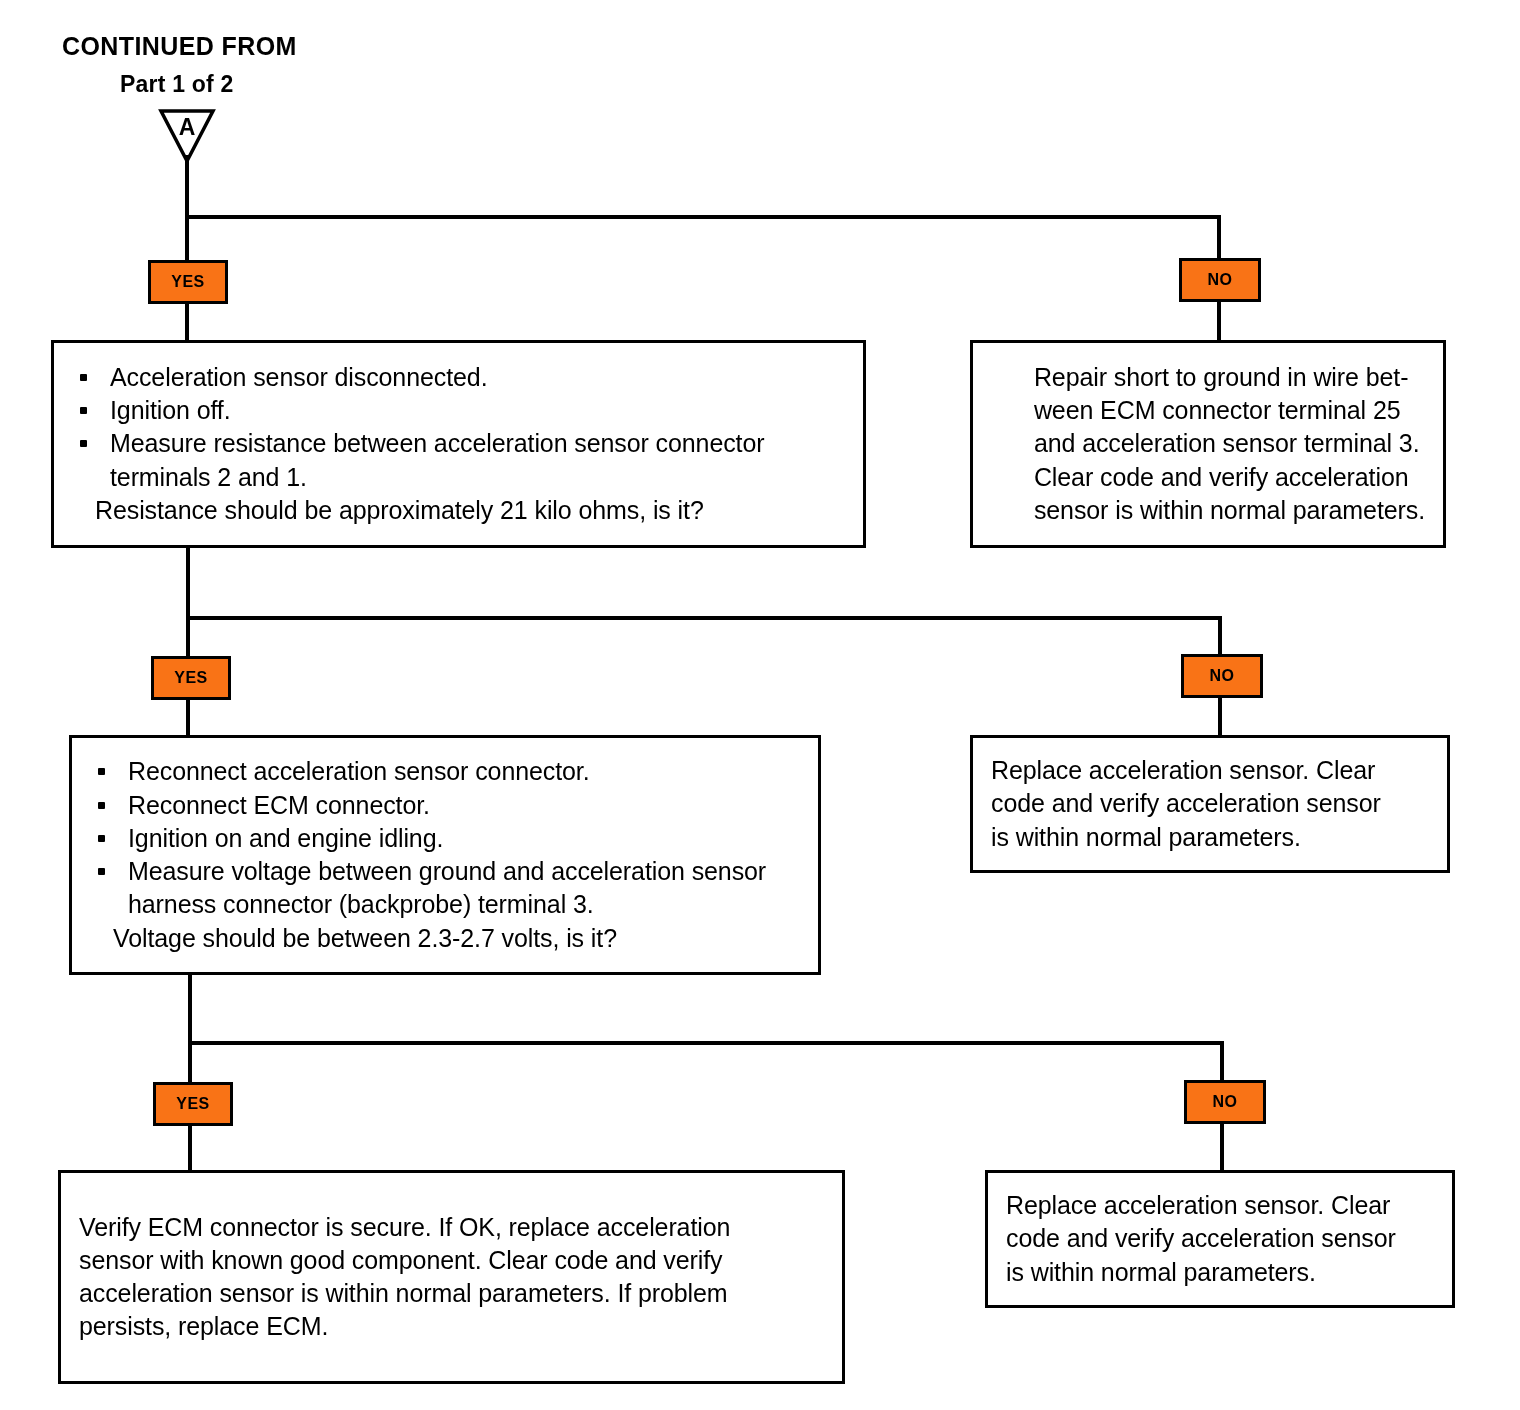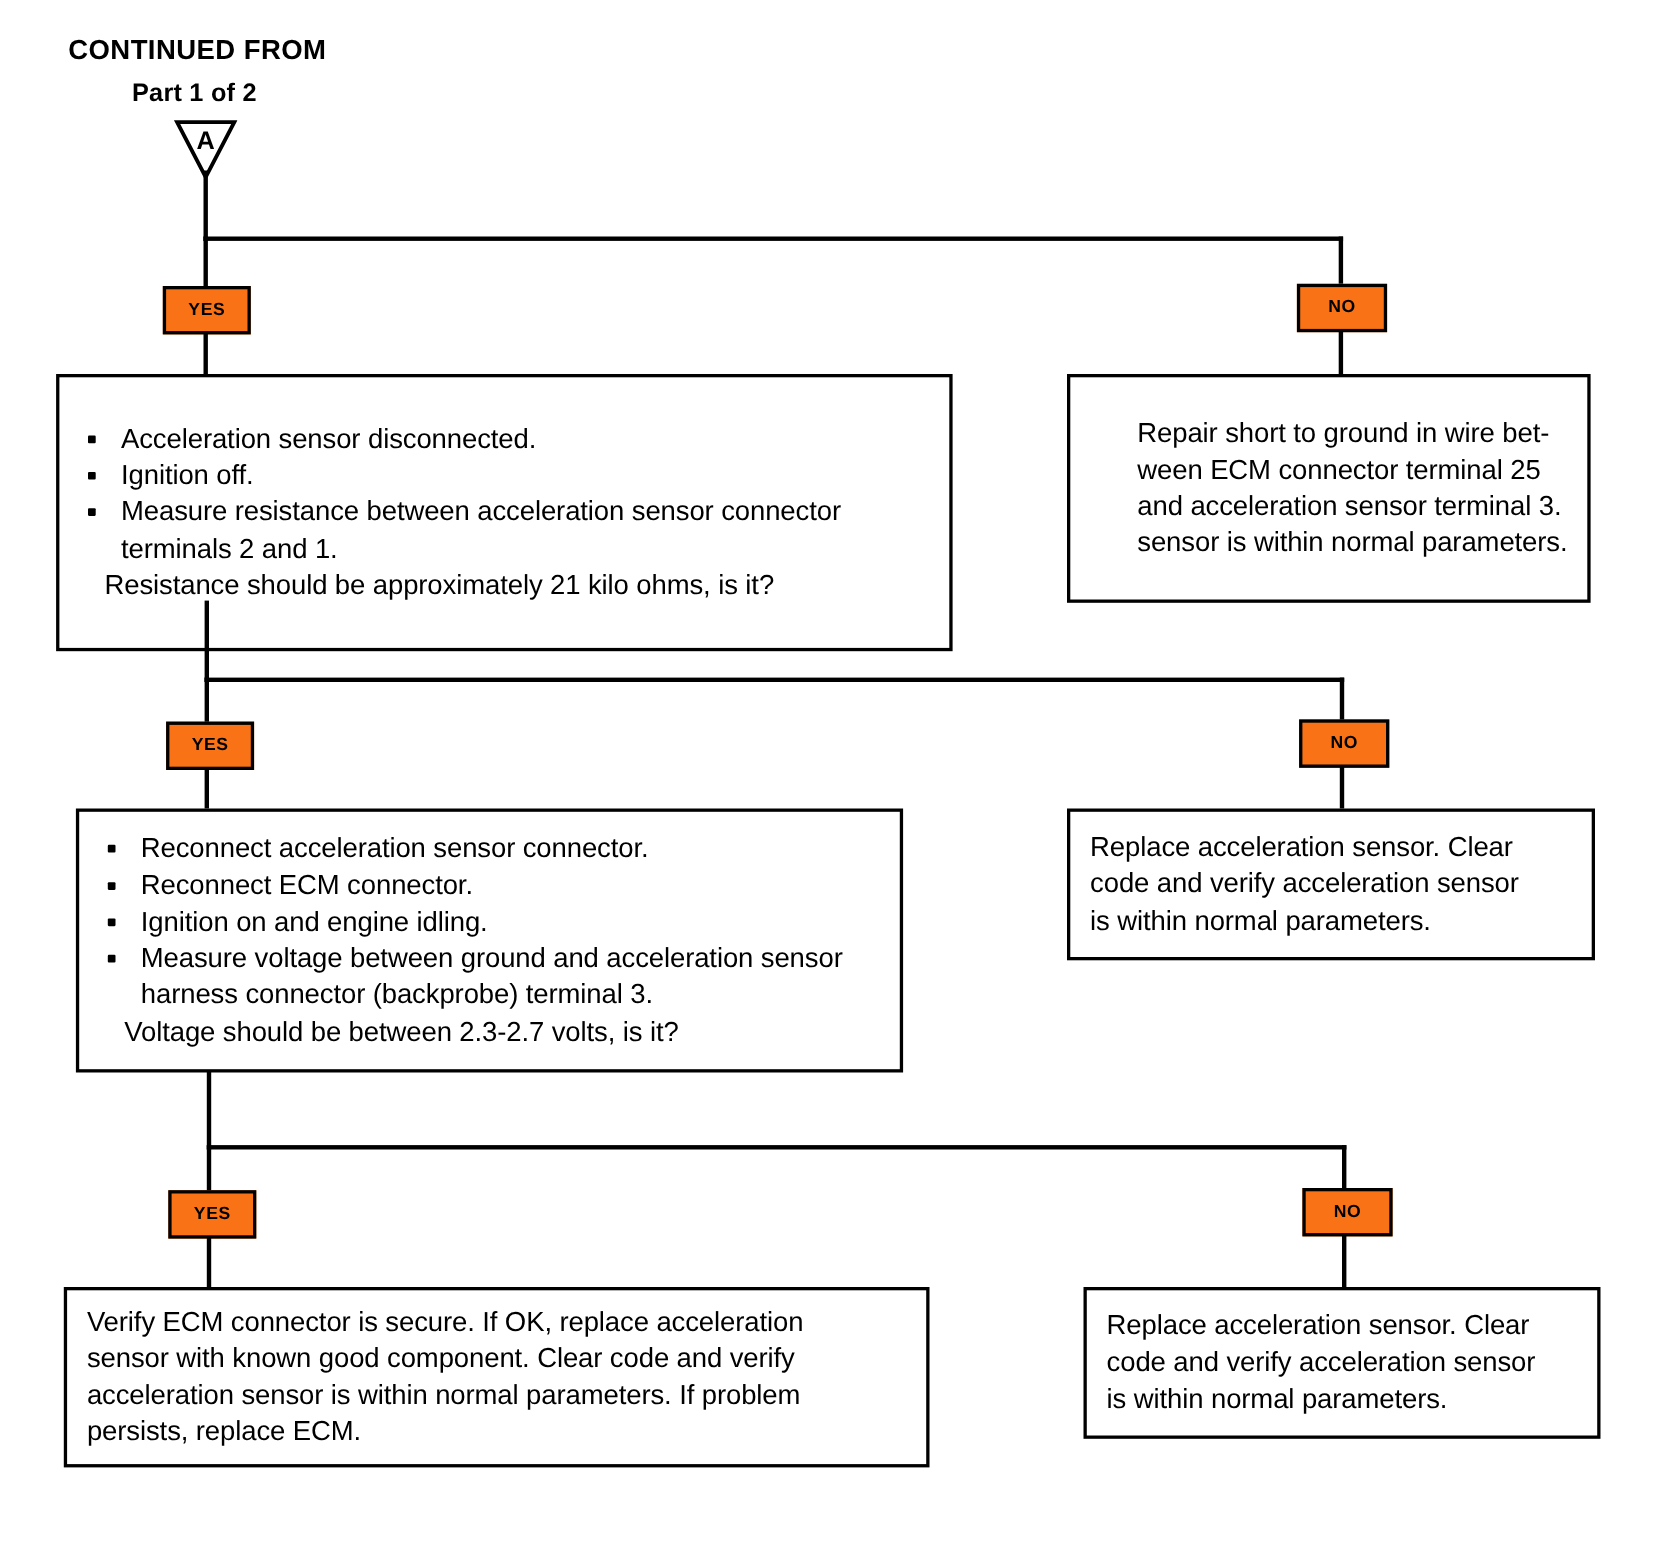--- a/index.html
+++ b/index.html
@@ -152,36 +152,37 @@
   <div class="hline" style="left:185px; top:215px; width:1036px;"></div>
   <div class="vline" style="left:185px; top:215px; height:47px;"></div>
   <div class="vline" style="left:1217px; top:215px; height:43px;"></div>
 
   <div class="branch-label" style="left:148px; top:260px; width:80px; height:44px;">YES</div>
   <div class="branch-label" style="left:1179px; top:258px; width:82px; height:44px;">NO</div>
 
   <div class="vline" style="left:185px; top:302px; height:40px;"></div>
   <div class="vline" style="left:1217px; top:300px; height:42px;"></div>
 
-  <div class="node" style="left:51px; top:340px; width:815px; height:252px;">
+  <div class="node" style="left:51px; top:340px; width:815px; height:208px;">
     <div class="node-inner">
       <ul class="bullets">
         <li>Acceleration sensor disconnected.</li>
         <li>Ignition off.</li>
         <li>Measure resistance between acceleration sensor connector terminals 2 and 1.</li>
       </ul>
       <div class="tail">Resistance should be approximately 21 kilo ohms, is it?</div>
     </div>
   </div>
 
   <div class="node" style="left:970px; top:340px; width:476px; height:208px;align-items:flex-end;">
     <div class="node-inner">
       <p>Repair short to ground in wire bet-</p>
       <p>ween ECM connector terminal 25</p>
       <p>and acceleration sensor terminal 3.</p>
+      <p>Clear code and verify acceleration</p>
       <p>sensor is within normal parameters.</p>
     </div>
   </div>
 
   <div class="vline" style="left:186px; top:546px; height:74px;"></div>
   <div class="hline" style="left:186px; top:616px; width:1036px;"></div>
   <div class="vline" style="left:186px; top:616px; height:42px;"></div>
   <div class="vline" style="left:1218px; top:616px; height:40px;"></div>
 
   <div class="branch-label" style="left:151px; top:656px; width:80px; height:44px;">YES</div>
@@ -214,21 +215,21 @@
   <div class="hline" style="left:188px; top:1041px; width:1036px;"></div>
   <div class="vline" style="left:188px; top:1041px; height:43px;"></div>
   <div class="vline" style="left:1220px; top:1041px; height:41px;"></div>
 
   <div class="branch-label" style="left:153px; top:1082px; width:80px; height:44px;">YES</div>
   <div class="branch-label" style="left:1184px; top:1080px; width:82px; height:44px;">NO</div>
 
   <div class="vline" style="left:188px; top:1124px; height:48px;"></div>
   <div class="vline" style="left:1220px; top:1122px; height:48px;"></div>
 
-  <div class="node" style="left:58px; top:1170px; width:787px; height:164px;">
+  <div class="node" style="left:58px; top:1170px; width:787px; height:214px;">
     <div class="node-inner">
       <p>Verify ECM connector is secure. If OK, replace acceleration</p>
       <p>sensor with known good component. Clear code and verify</p>
       <p>acceleration sensor is within normal parameters. If problem</p>
       <p>persists, replace ECM.</p>
     </div>
   </div>
 
   <div class="node" style="left:985px; top:1170px; width:470px; height:138px;">
     <div class="node-inner">

